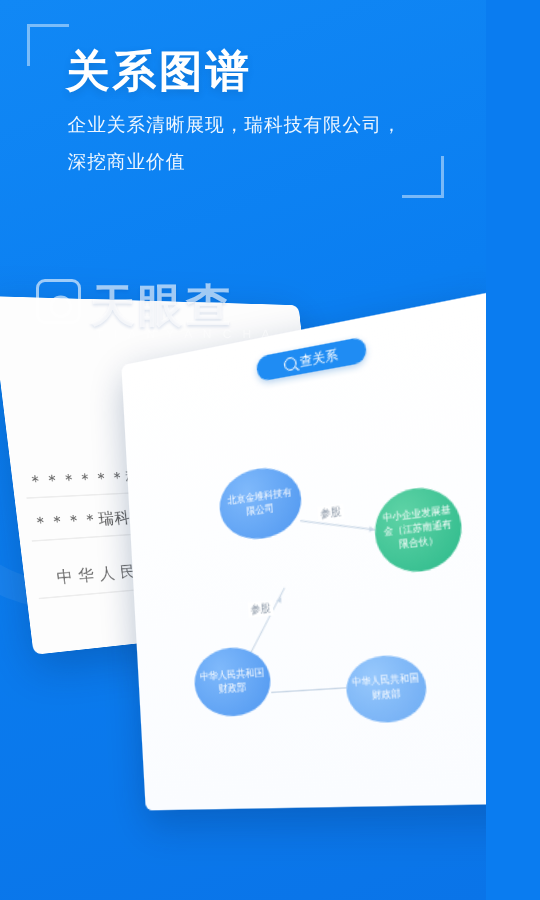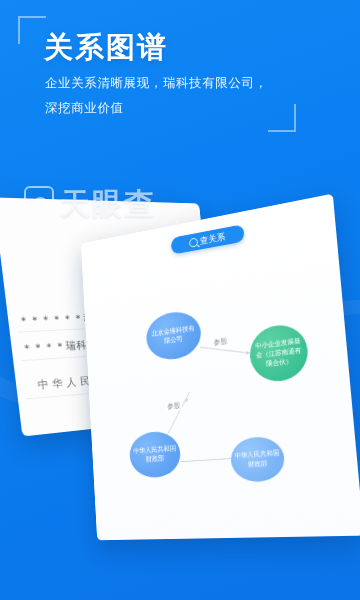--- a/index.html
+++ b/index.html
@@ -8,21 +8,21 @@
     background: #0a7cf0;
   }
   body {
     width: 360px;
     height: 600px;
     overflow: hidden;
     font-family: "Liberation Sans", sans-serif;
   }
   #app {
     position: relative;
-    width: 360px;
+    width: 324px;
     height: 600px;
     overflow: hidden;
     background: linear-gradient(160deg, #1188f5 0%, #0a7ef1 40%, #0a74e8 100%);
   }
   
   .bracket {
     position: absolute;
     border-color: rgba(255,255,255,0.45);
     border-style: solid;
   }

